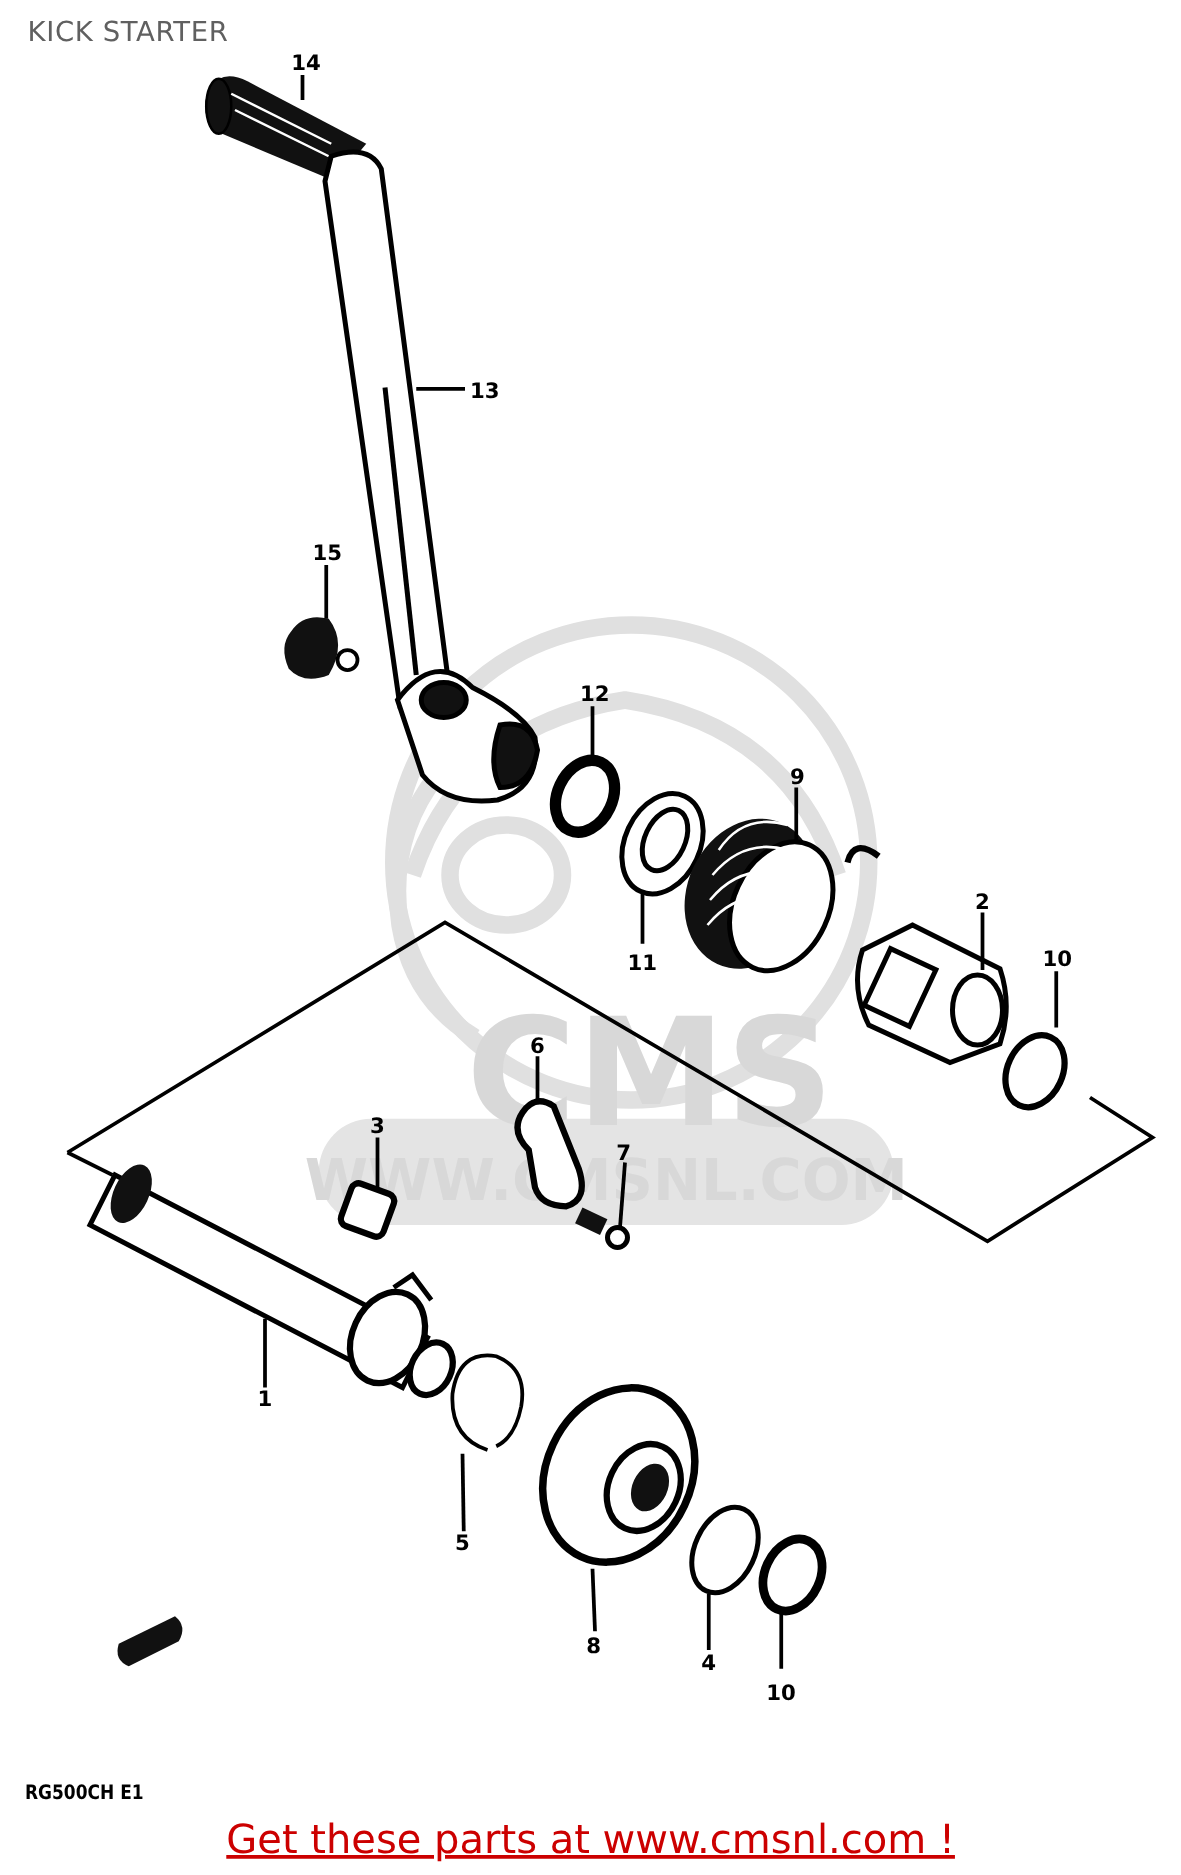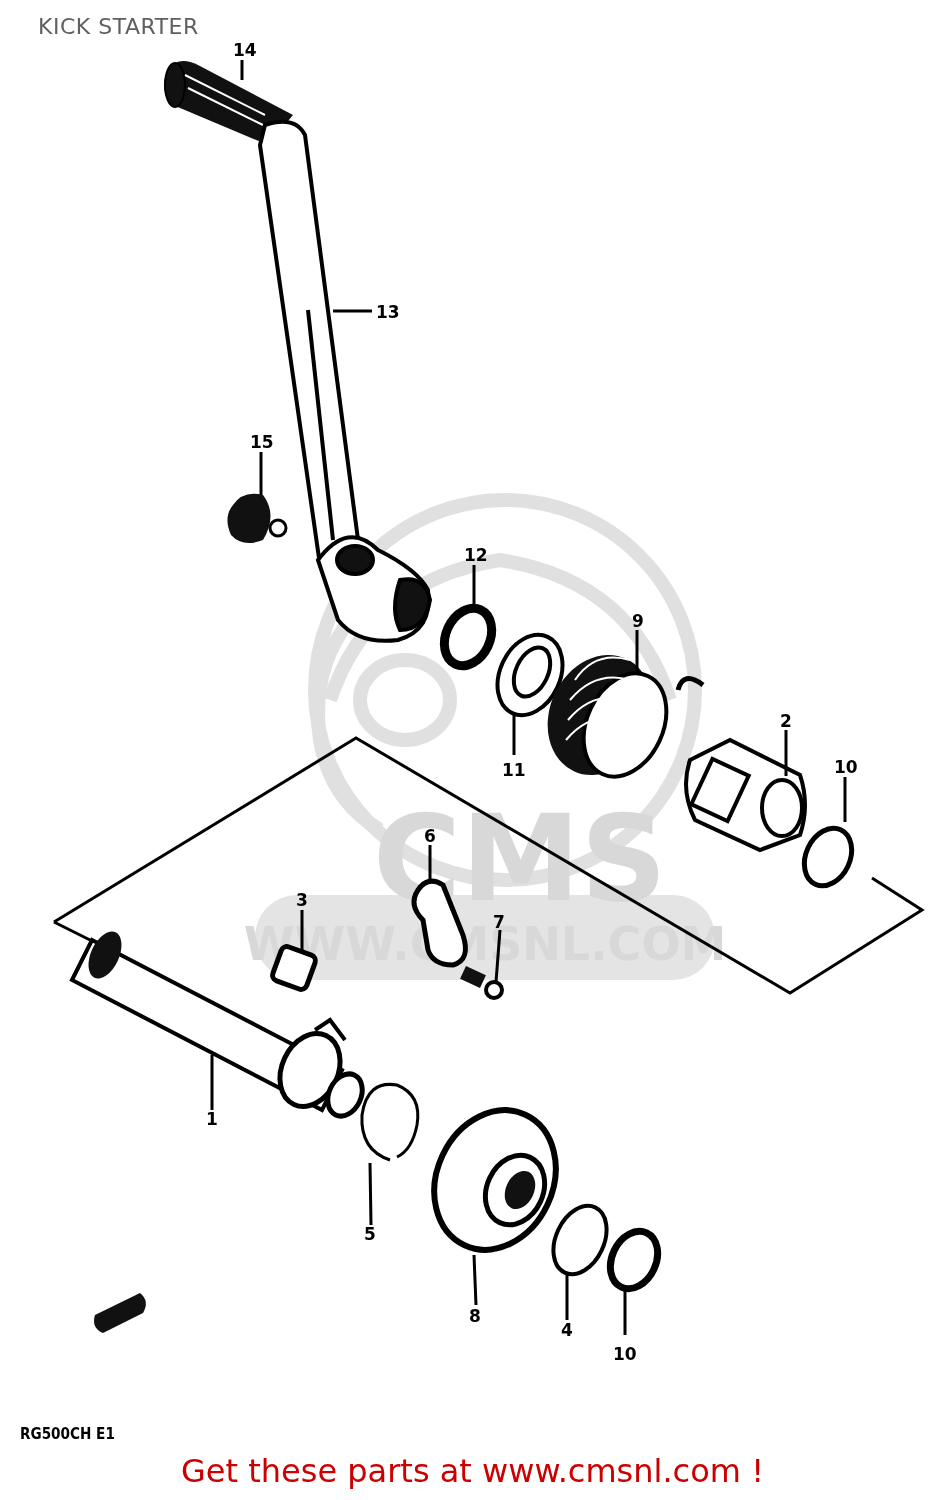--- a/index.html
+++ b/index.html
@@ -1,29 +1,29 @@
 <!DOCTYPE html>
 <html><head>
 <meta charset="utf-8">
 <style>
   html, body { margin: 0; padding: 0; background: #ffffff; }
   body { width: 945px; height: 1500px; position: relative; overflow: hidden; font-family: "DejaVu Sans", sans-serif; }
   .title {
-    position: absolute; left: 38px; top: 14px;
+    position: absolute; left: 22px; top: 14px;
     font-family: "DejaVu Sans", sans-serif; font-size: 22px; color: #606060; letter-spacing: 0.5px;
   }
   .diagram { position: absolute; left: 0; top: 0; width: 945px; height: 1500px; }
   .model-code {
     position: absolute; left: 20px; top: 1424px;
     font-family: "DejaVu Sans", sans-serif; font-weight: bold; font-size: 16px; color: #000;
     transform: scaleX(0.85); transform-origin: left;
   }
   .cta {
     position: absolute; left: 0; width: 945px; top: 1452px; text-align: center;
-    font-family: "DejaVu Sans", sans-serif; font-size: 32px; color: #cc0000;
+    font-family: "DejaVu Sans", sans-serif; font-size: 32px; color: #cc0000; text-decoration: underline;
   }
   .cta a { color: inherit; text-decoration: none; }
   .lbl { font-family: "DejaVu Sans", sans-serif; font-weight: bold; font-size: 17px; fill: #000; }
   .wm-text { font-family: "DejaVu Sans", sans-serif; font-weight: bold; fill: #d8d8d8; }
 </style>
 </head>
 <body>
 
 <div class="title">KICK STARTER</div>
 

